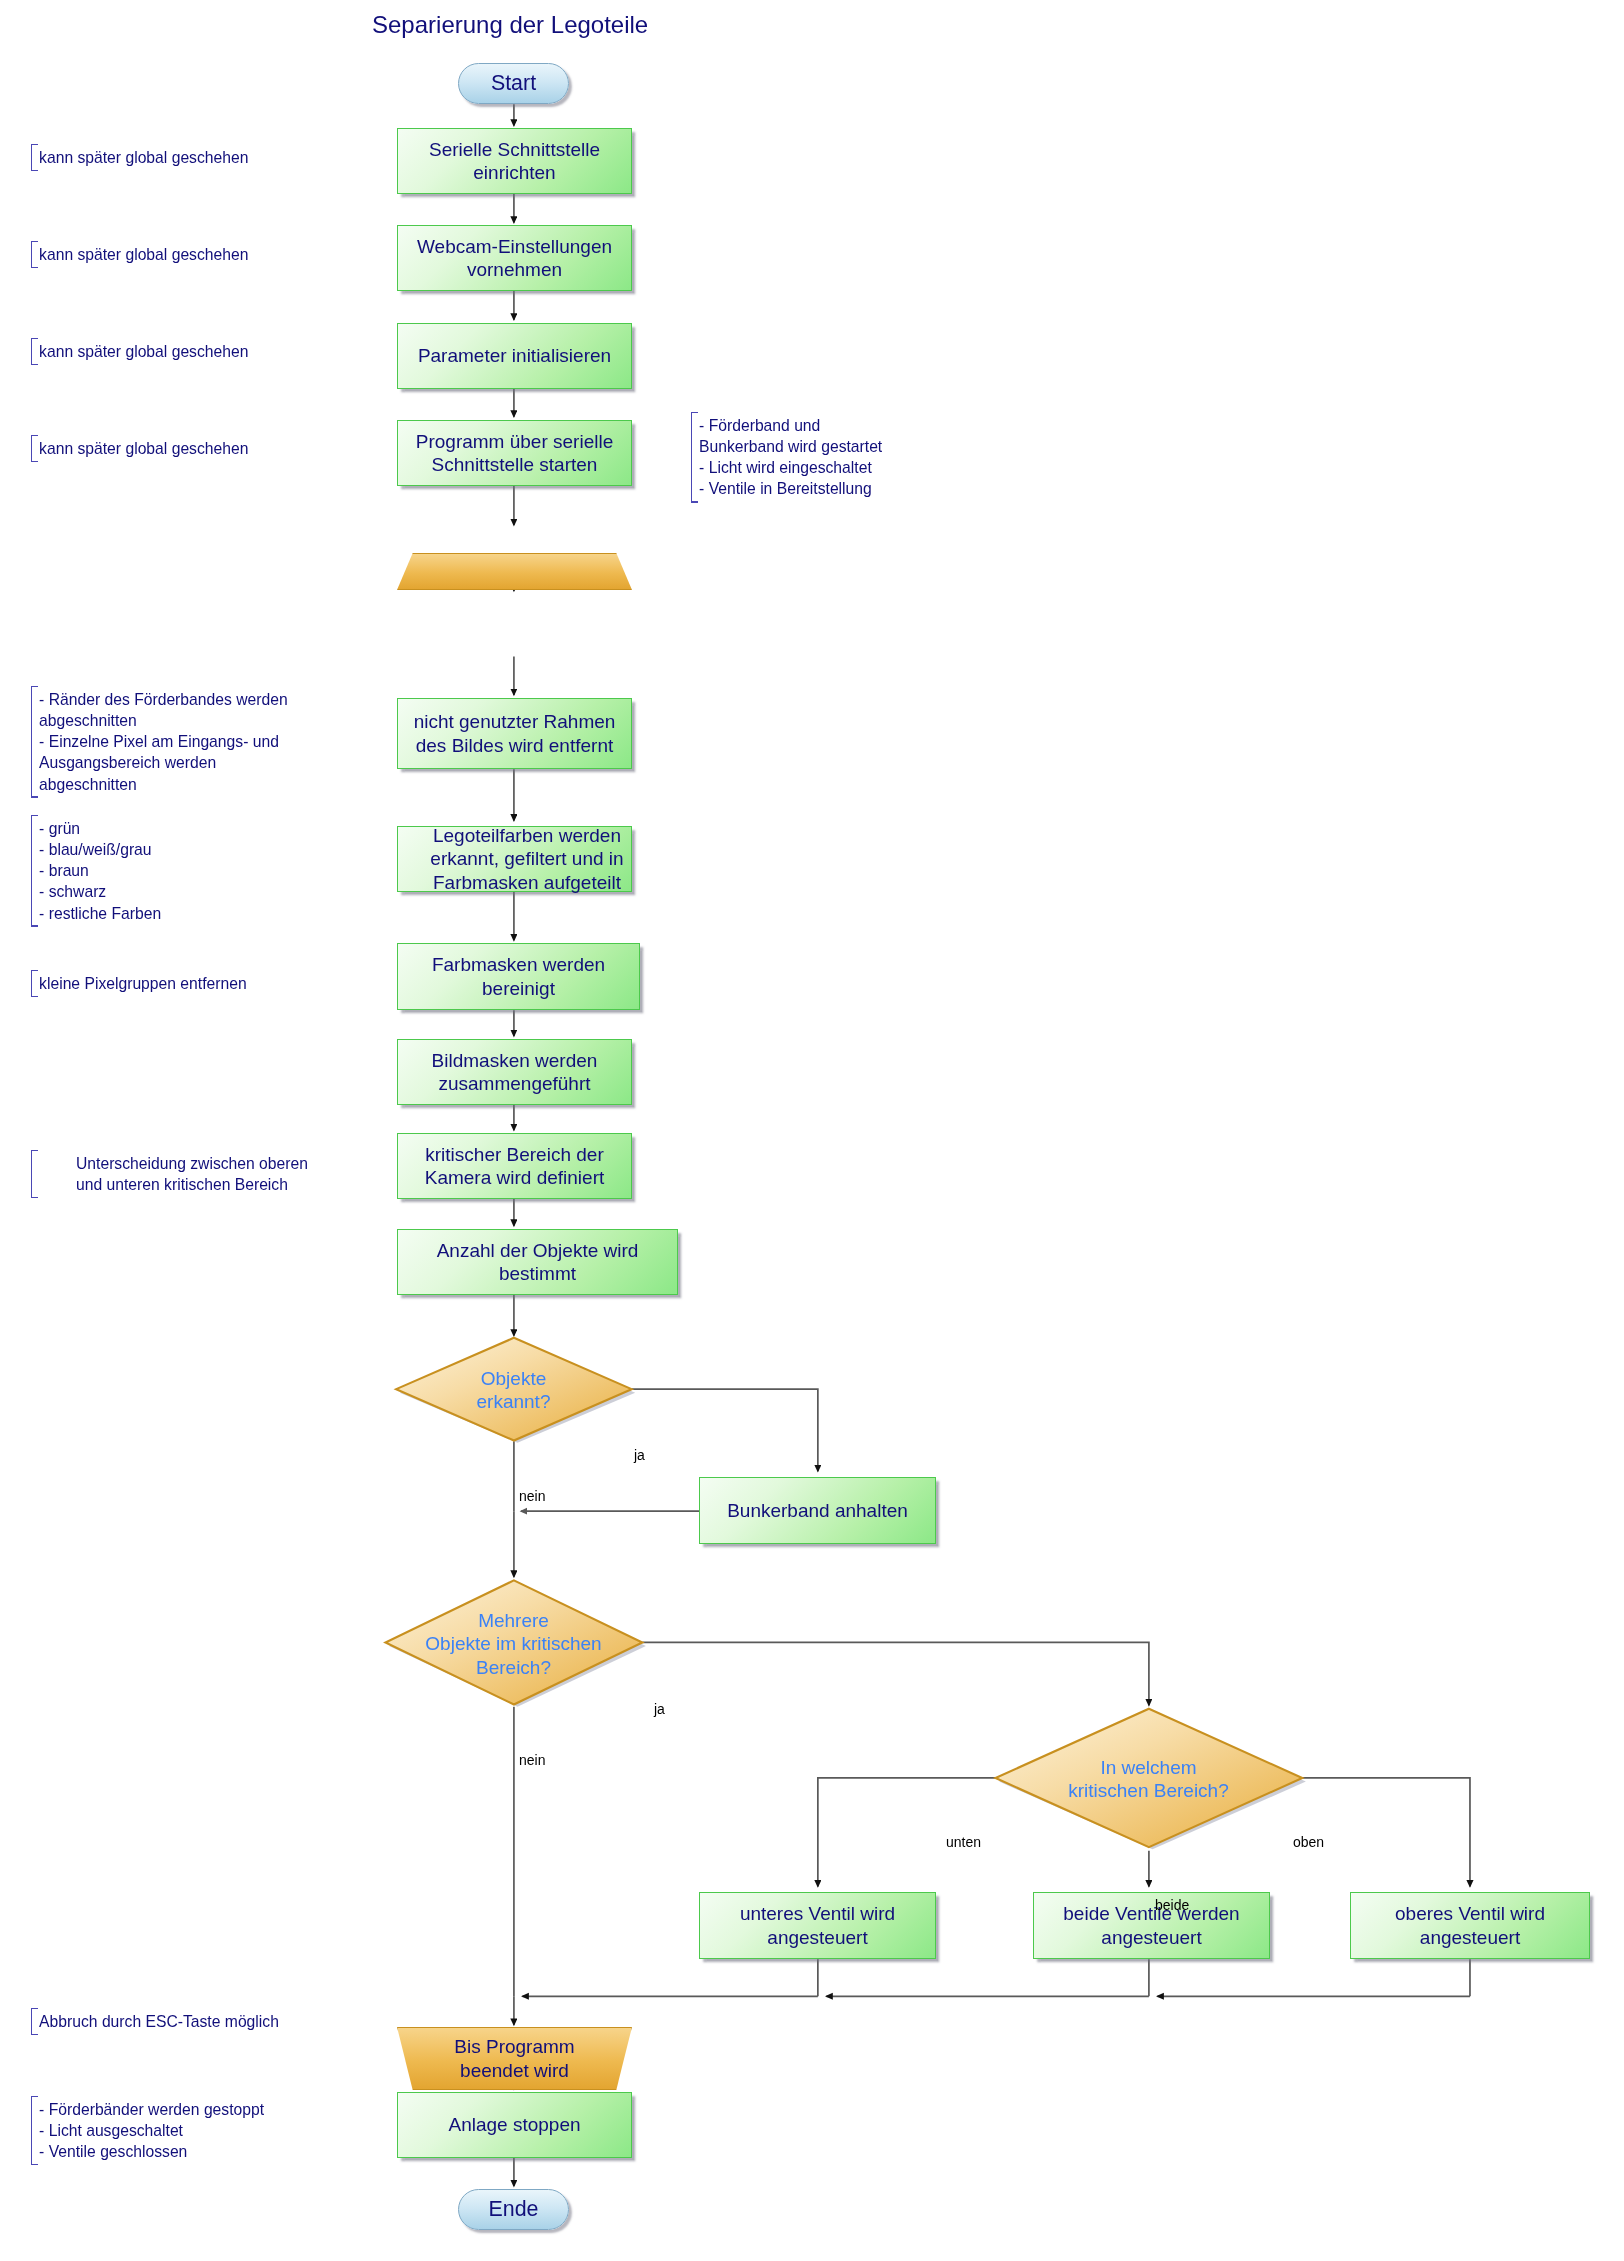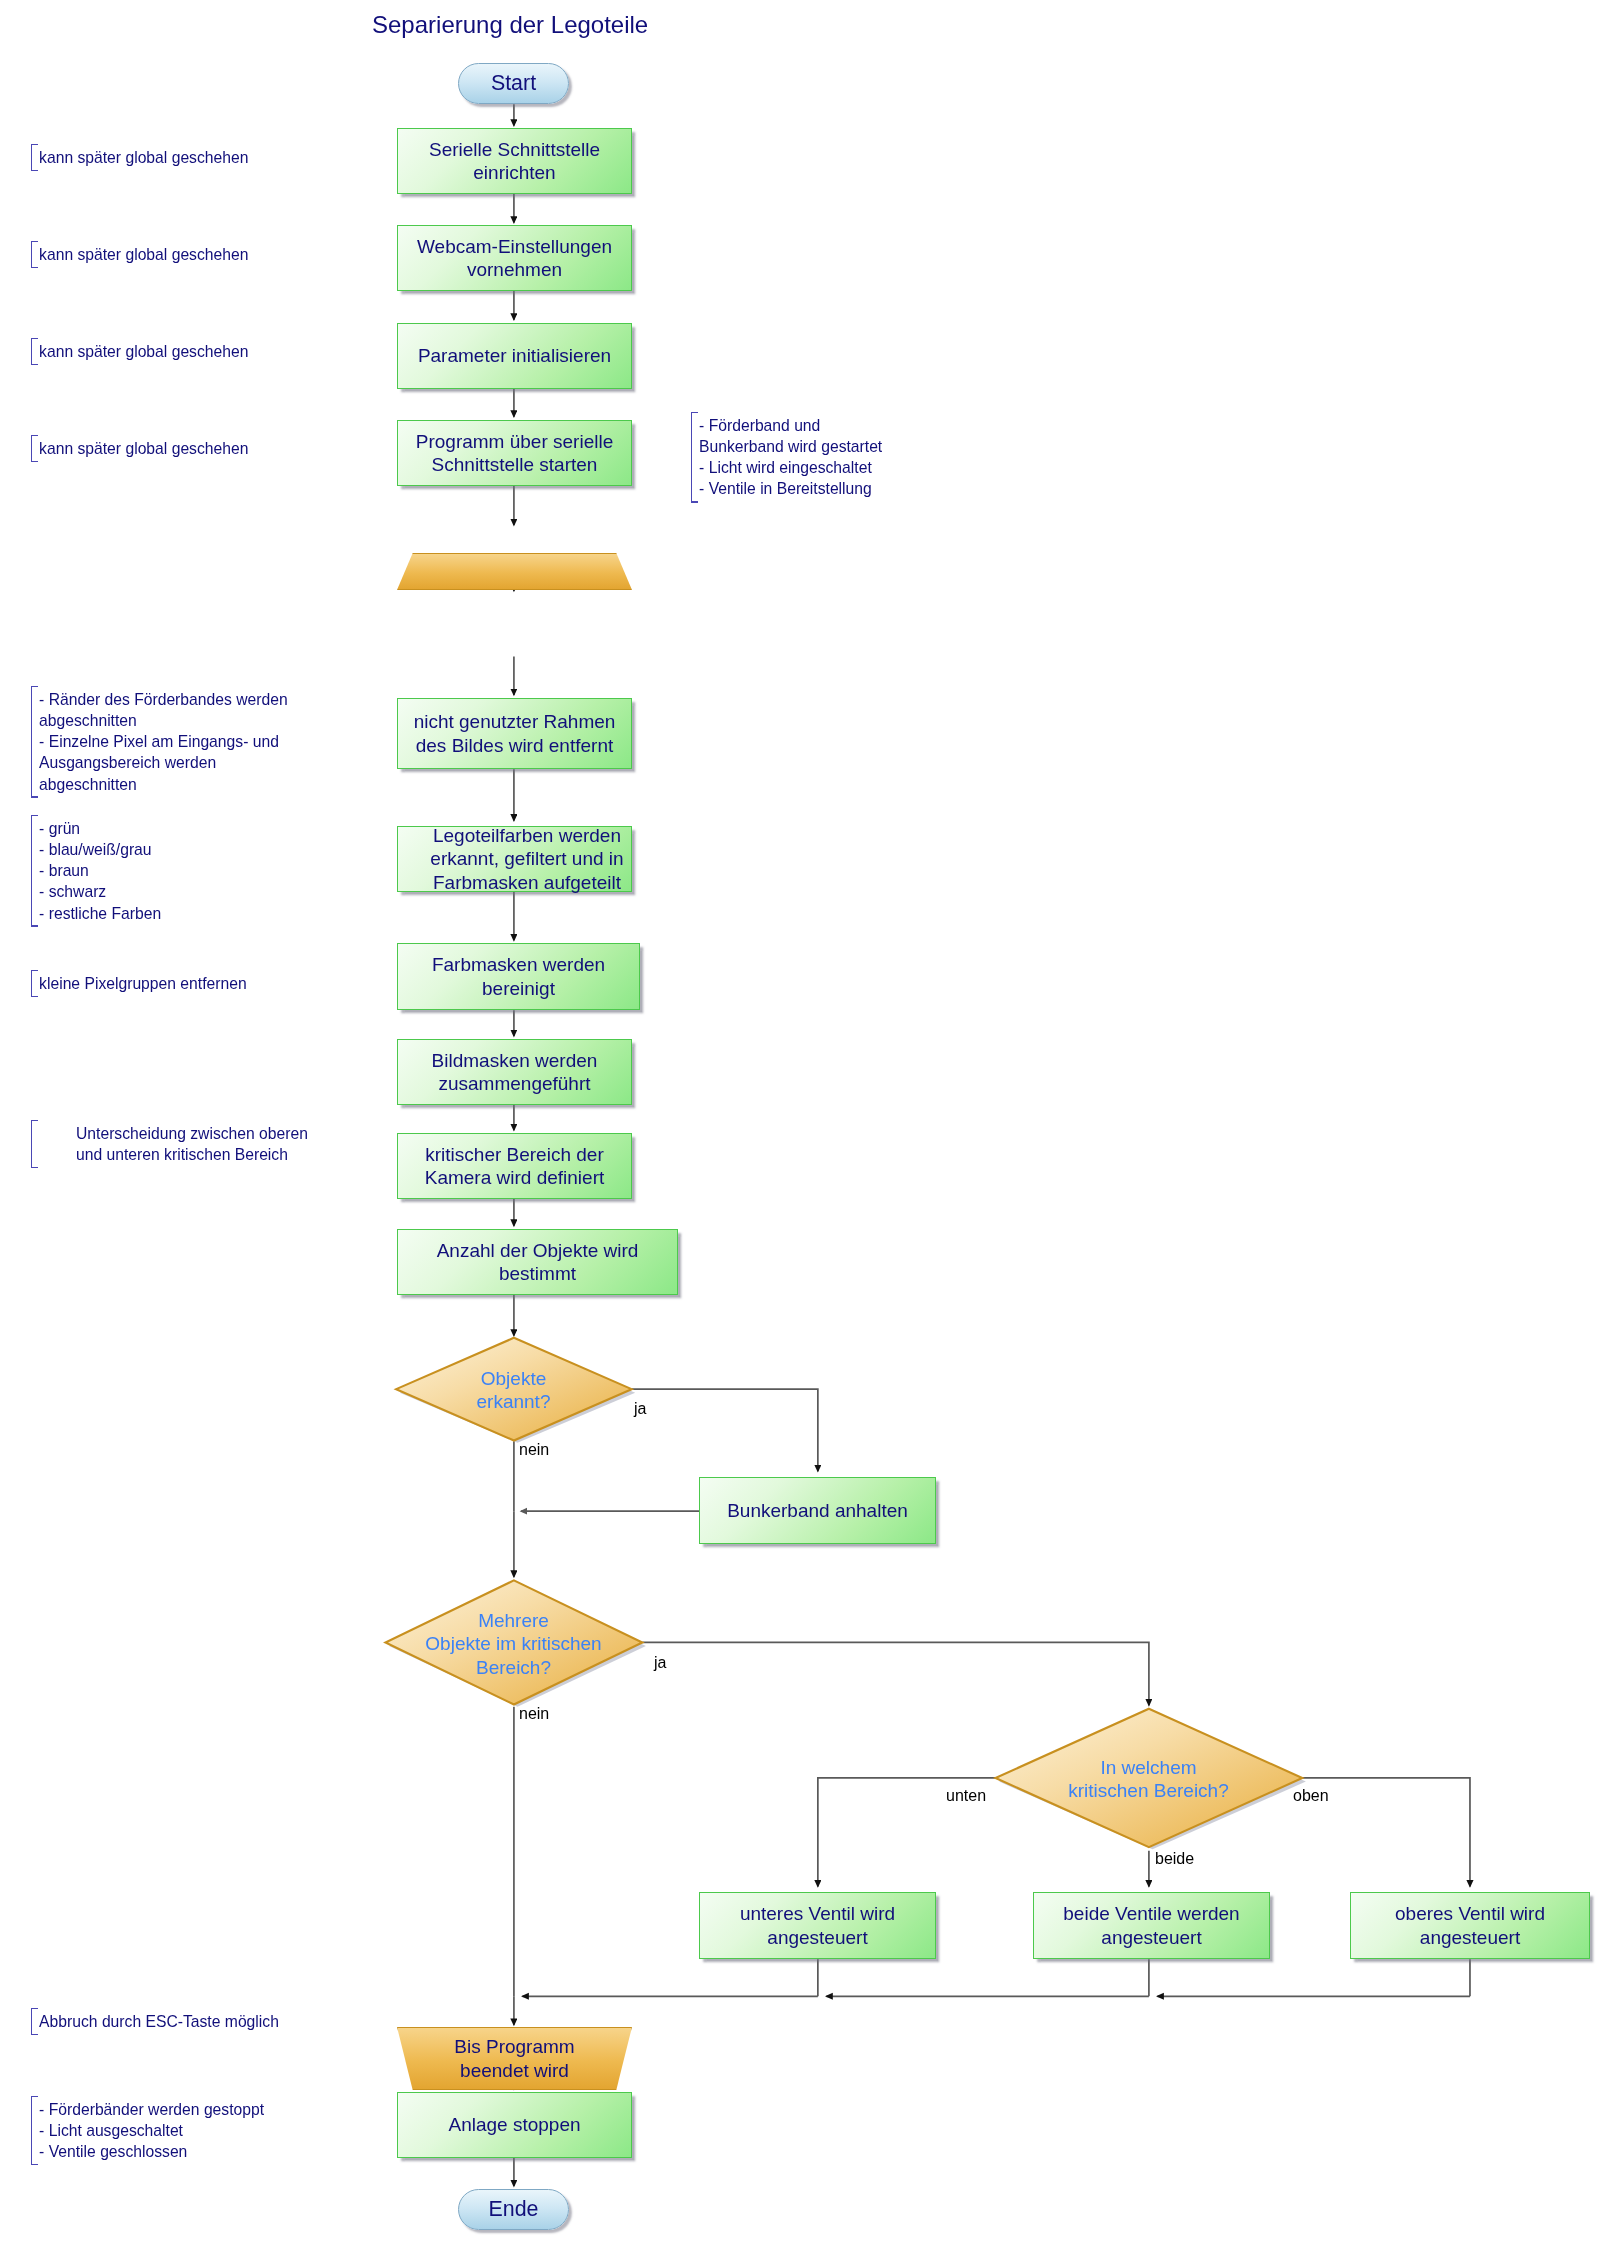--- a/index.html
+++ b/index.html
@@ -37,21 +37,21 @@
     justify-content:center;text-align:center;color:#3b82f6;font-size:19px;line-height:1.22;z-index:2;}
 
   .title{position:absolute;color:#110f7a;font-size:24px;white-space:nowrap;}
 
   .note{position:absolute;color:#110f7a;font-size:15.7px;line-height:1.35;white-space:pre-line;
         border-left:1.4px solid #4a47b5;padding:2.9px 0 2.9px 7.1px;box-sizing:border-box;}
   .note::before,.note::after{content:"";position:absolute;left:0;width:6.4px;height:1.4px;background:#4a47b5;}
   .note::before{top:0;}
   .note::after{bottom:0;}
 
-  .elabel{position:absolute;color:#000;font-size:16px;white-space:nowrap;}
+  .elabel{position:absolute;color:#000;font-size:14px;white-space:nowrap;margin-top:47px;}
 </style>
 </head>
 <body>
 
 <div id="stage">
 
   <svg id="wires" viewBox="0 0 2277 3169">
     <defs>
       <marker id="ah" markerWidth="12" markerHeight="12" refX="9" refY="5" orient="auto" markerUnits="userSpaceOnUse">
         <path d="M0,0 L11,5 L0,10 z" fill="#111"></path>
@@ -239,21 +239,21 @@
 abgeschnitten
 - Einzelne Pixel am Eingangs- und
 Ausgangsbereich werden
 abgeschnitten</div>
   <div class="note" style="left: 31px; top: 815px; width: 307px; white-space: pre-line;">- grün
 - blau/weiß/grau
 - braun
 - schwarz
 - restliche Farben</div>
   <div class="note" style="left: 31px; top: 970px; width: 307px; white-space: pre-line;">kleine Pixelgruppen entfernen</div>
-  <div class="note" style="left: 31px; top: 1120px; width: 307px; white-space: pre-line; padding-left: 44px;">Unterscheidung zwischen oberen
+  <div class="note" style="left: 31px; top: 1150px; width: 307px; white-space: pre-line; padding-left: 44px;">Unterscheidung zwischen oberen
 und unteren kritischen Bereich</div>
   <div class="note" style="left: 31px; top: 2008px; width: 307px; white-space: pre-line;">Abbruch durch ESC-Taste möglich</div>
   <div class="note" style="left: 31px; top: 2096px; width: 307px; white-space: pre-line;">- Förderbänder werden gestoppt
 - Licht ausgeschaltet
 - Ventile geschlossen</div>
 
 </div>
 
 
 </body></html>

